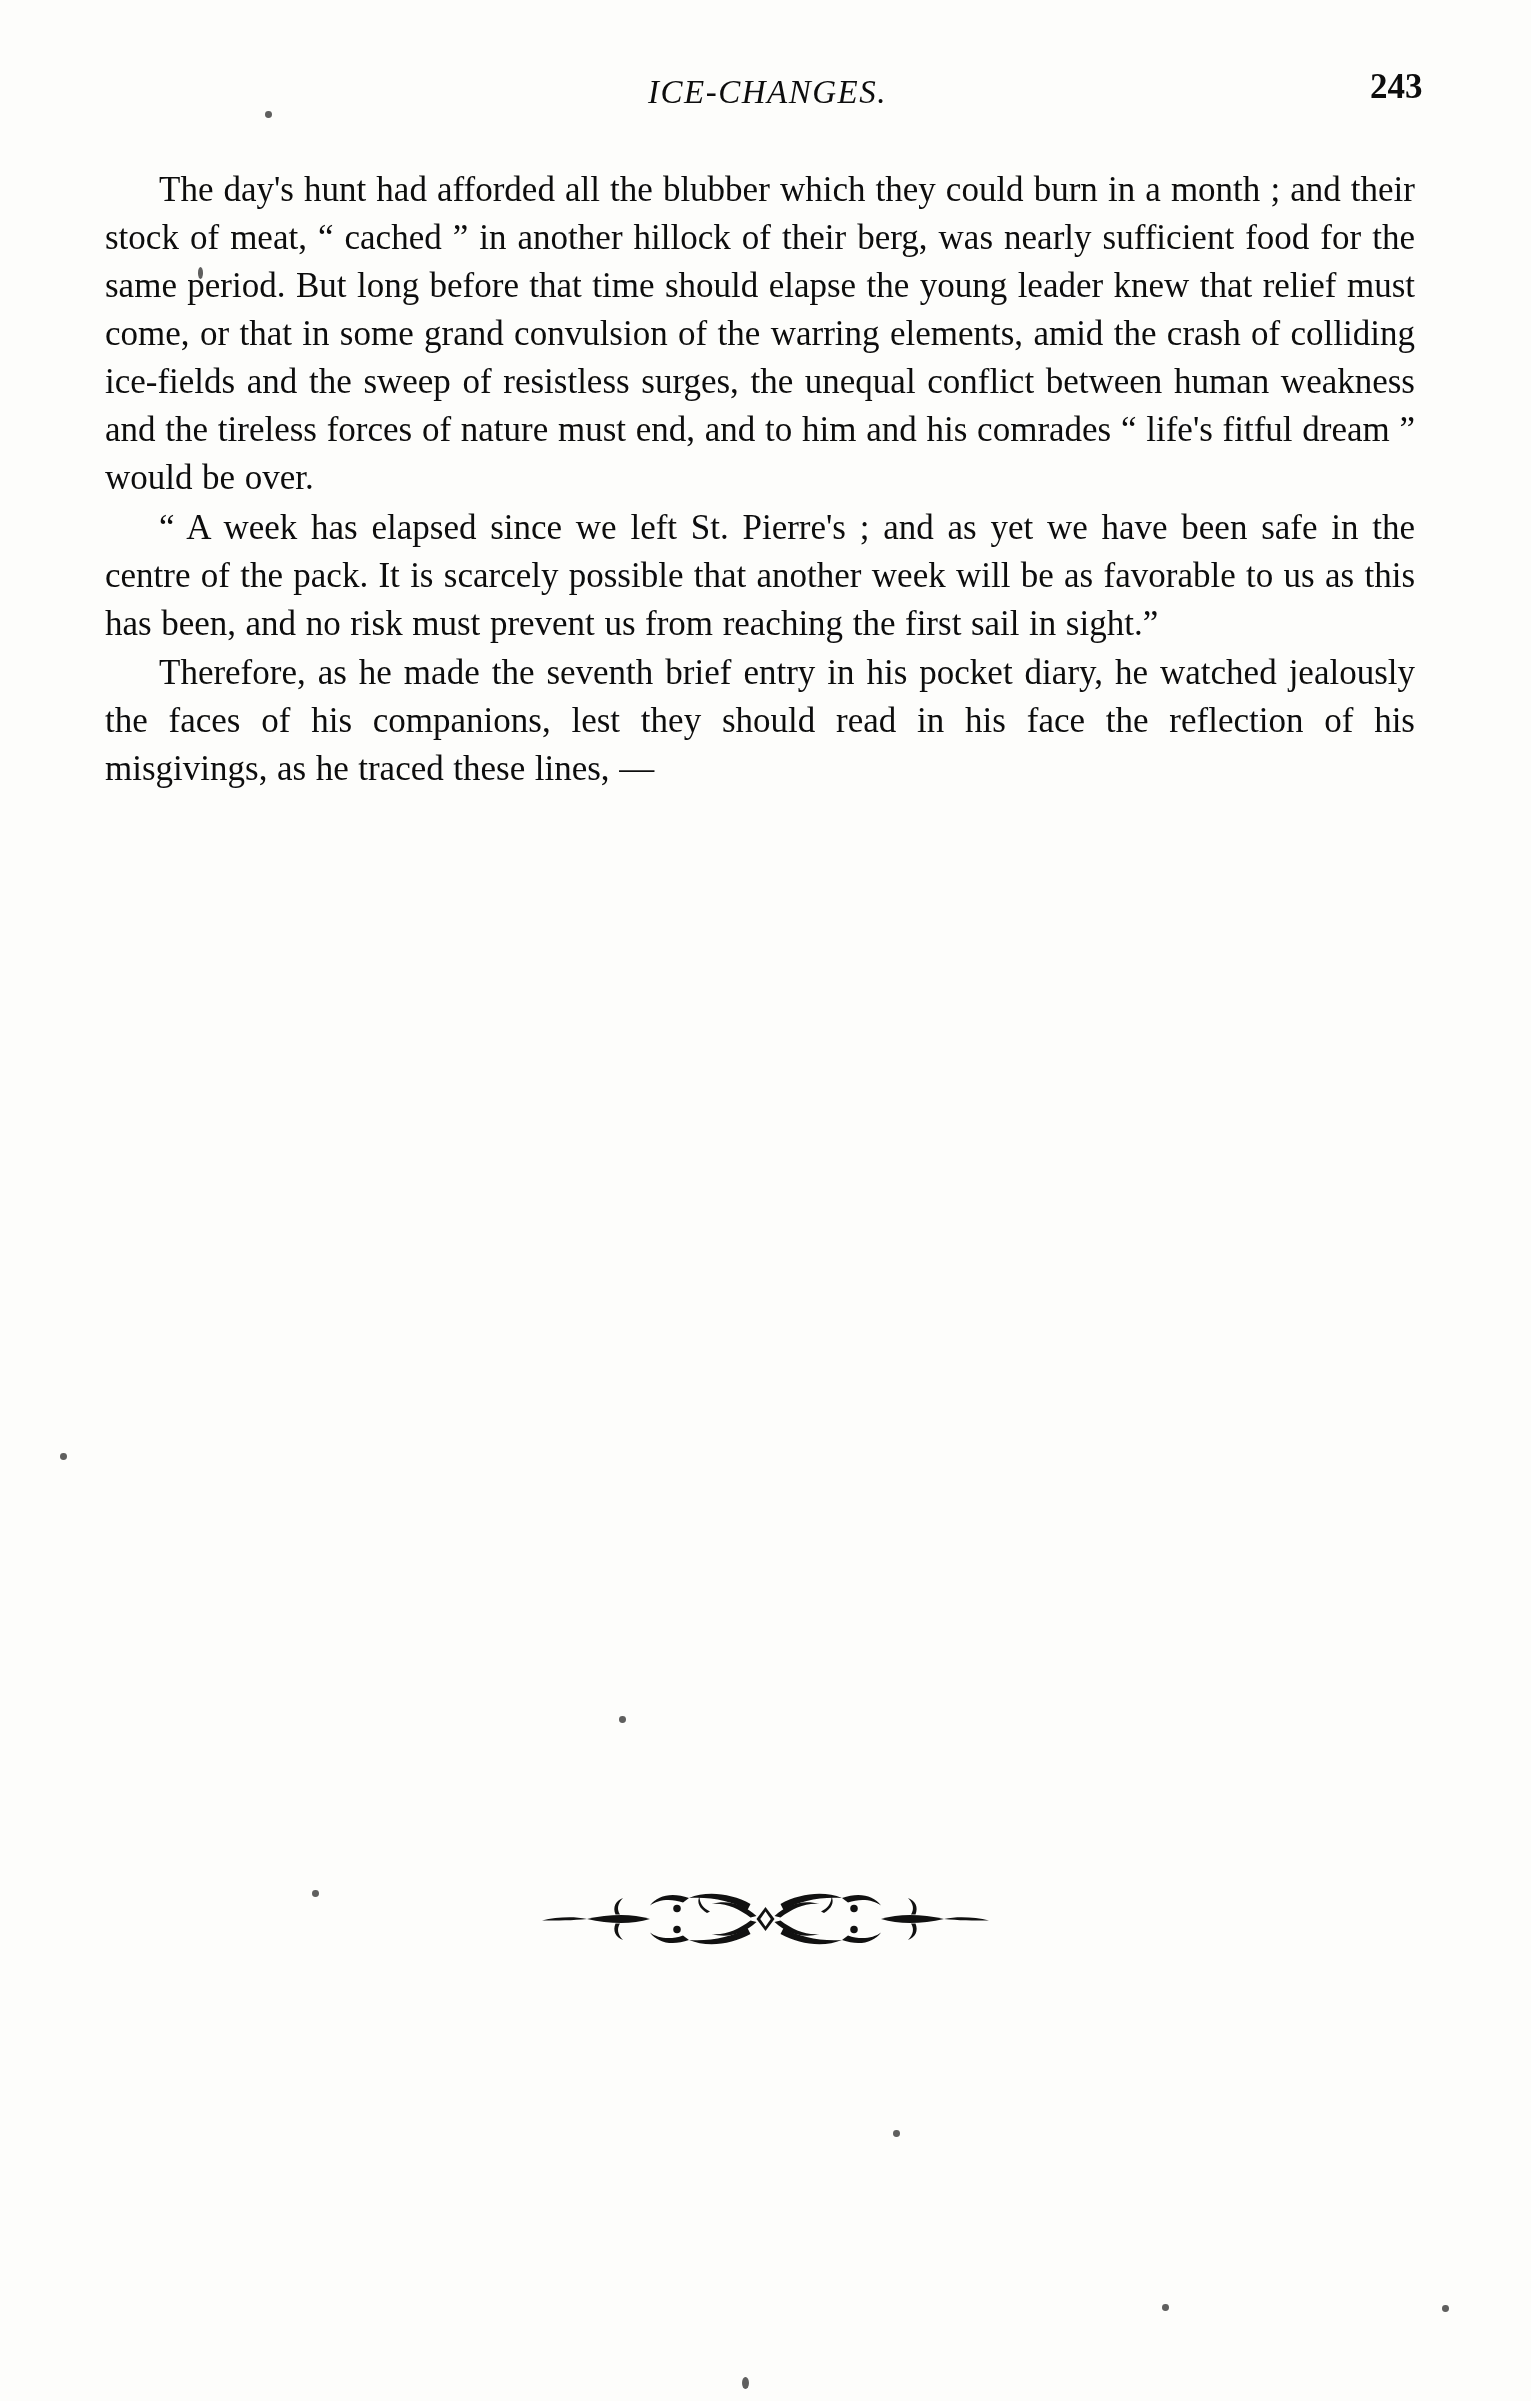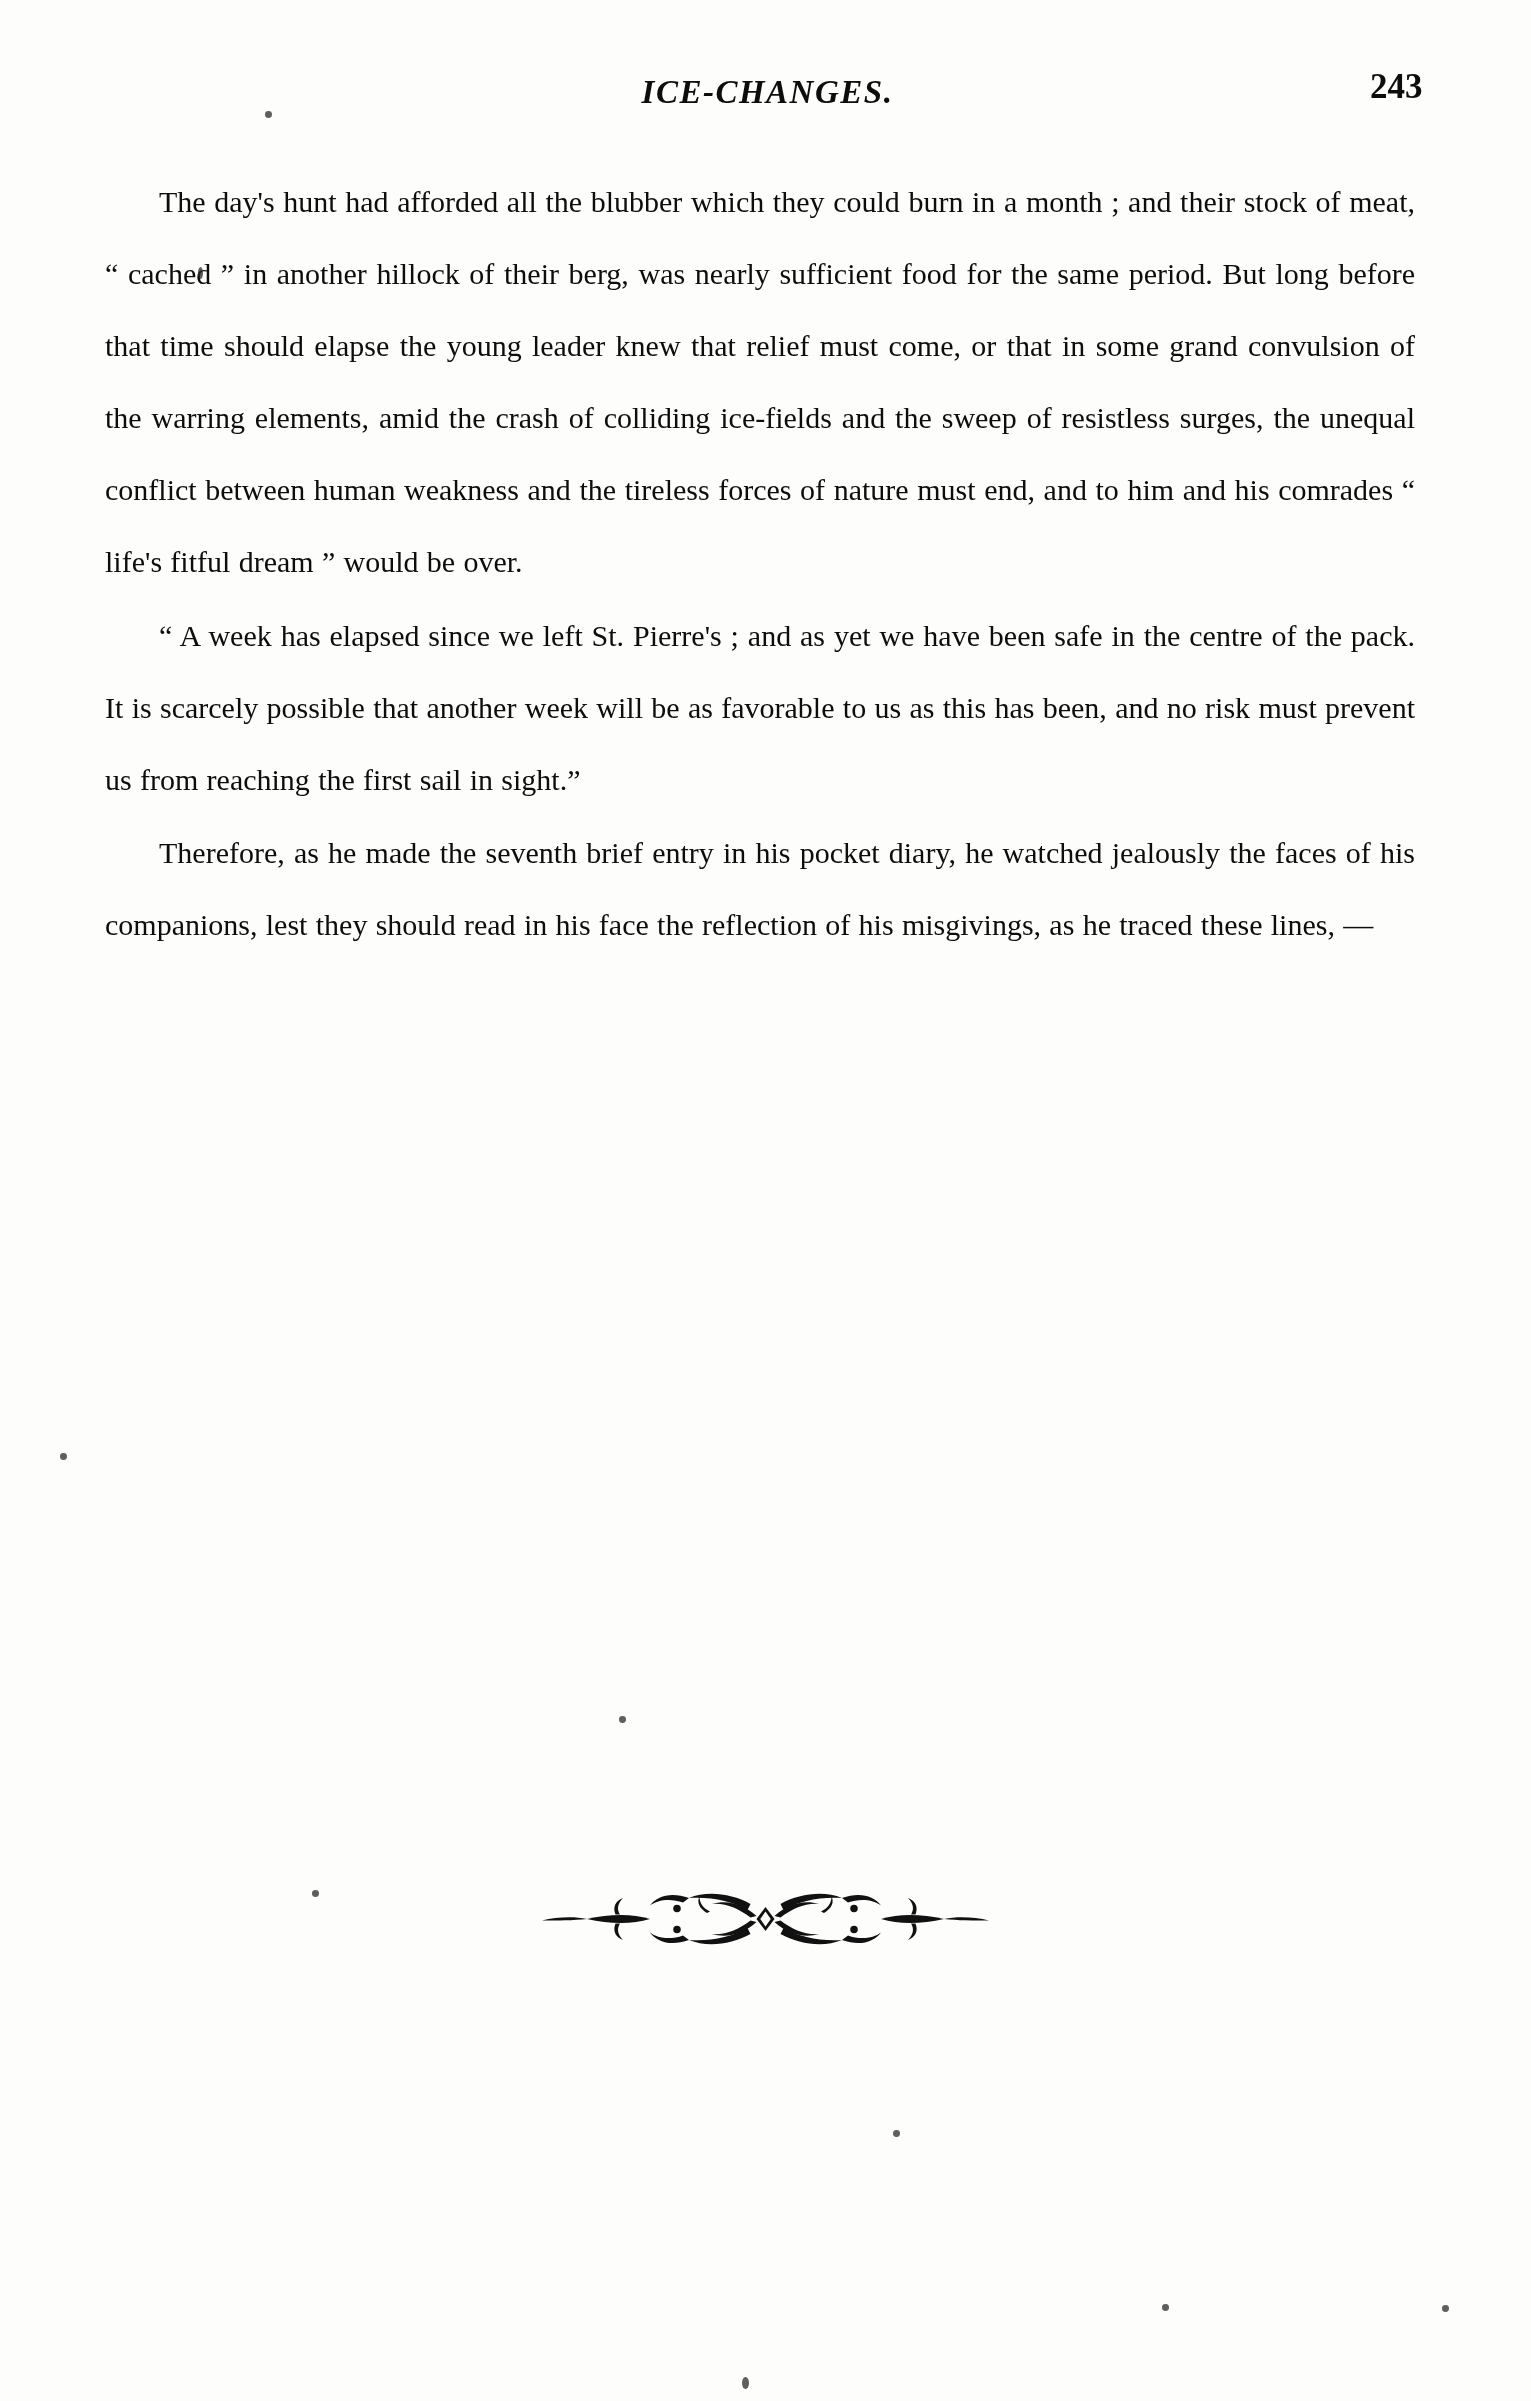--- a/index.html
+++ b/index.html
@@ -29,38 +29,37 @@
   .running-title {
     position: absolute;
     left: 0;
     right: 0;
     top: 21px;
     text-align: center;
     font-style: italic;
     font-size: 33px;
     letter-spacing: 1.5px;
     font-family: "Liberation Serif", serif;
-    font-weight: bold;
   }
   .folio {
     position: absolute;
     right: 7.5px;
     top: 13.6px;
     font-size: 35px;
     font-weight: bold;
     font-family: "Liberation Serif", serif;
   }
   .body-text {
     margin-top: 30px;
     width: 1310px;
   }
   p.para {
     margin: 0 0 1.5px 0;
-    font-size: 30px;
-    line-height: 72px;
+    font-size: 35px;
+    line-height: 48px;
     text-align: justify;
     text-justify: inter-word;
     text-indent: 54px;
     word-spacing: 0.8px;
   }
   p.para:last-child {
     text-align: justify;
   }
   .ornament {
     position: absolute;

